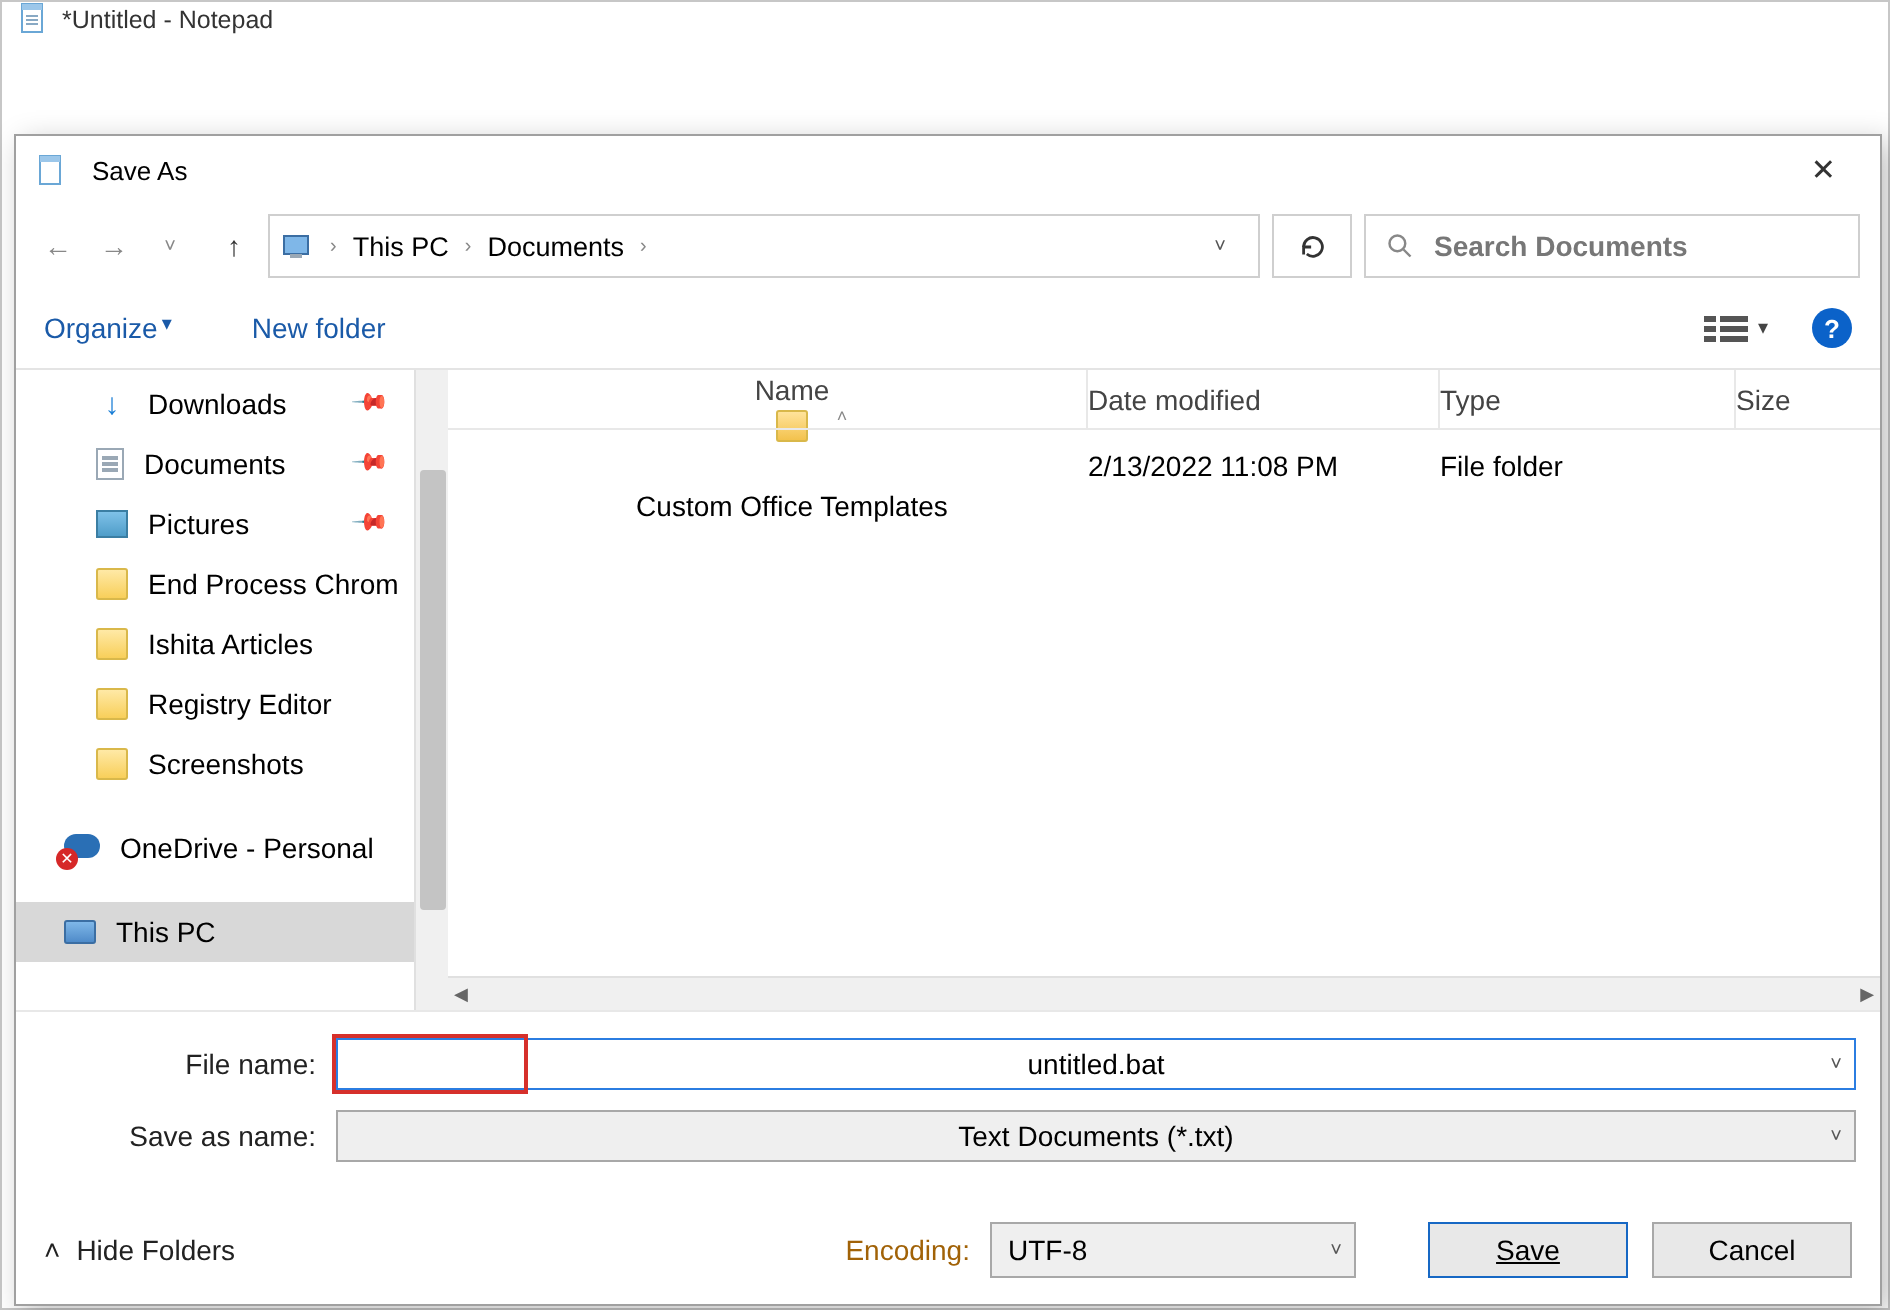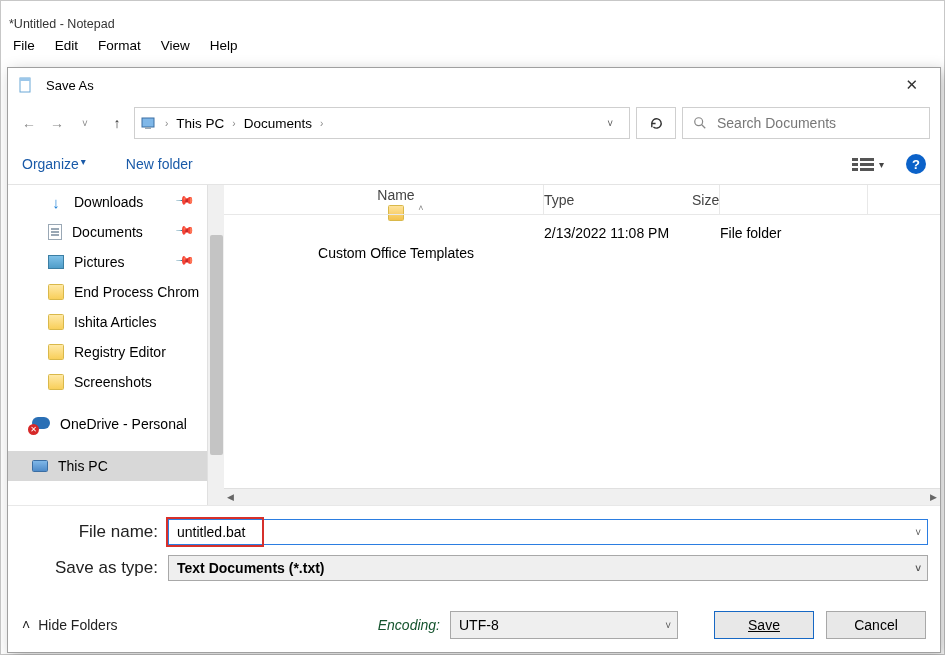--- a/index.html
+++ b/index.html
@@ -1,33 +1,33 @@
 <!DOCTYPE html>
 <html><head>
 <meta charset="utf-8">
 <style>
   * { box-sizing: border-box; font-family: "Segoe UI", Tahoma, sans-serif; }
   html, body { margin:0; padding:0; width:945px; height:655px; background:#fff; overflow:hidden; }
   .notepad { width:945px; height:655px; border:1px solid #c7c7c7; position:relative; }
-  .np-title { display:flex; align-items:flex-start; height:30px; padding:16px 8px; font-size:12.5px; color:#333;flex-direction:column; }
+  .np-title { display:flex; align-items:flex-end; height:30px; padding:16px 8px; font-size:12.5px; color:#333; }
   .np-ico { width:16px; height:16px; margin-right:6px; }
   .np-menu { display:flex; height:24px; align-items:center; padding:0 4px; font-size:13.5px; color:#000; gap:4px; }
   .np-menu span { padding:2px 8px; }
   .dialog { position:absolute; left:6px; top:66px; width:934px; height:586px; background:#fff; border:1px solid #a0a0a0; box-shadow:4px 4px 14px rgba(0,0,0,.25); display:flex; flex-direction:column; }
   .dlg-title { display:flex; align-items:center; height:34px; padding:0 10px; font-size:13px; }
   .dlg-title .spacer { flex:1; }
   .dlg-close { font-size:15px; color:#333; padding:4px 12px; cursor:pointer; }
   .nav-row { display:flex; align-items:center; height:42px; padding:0 10px; gap:6px; }
   .nav-arrow { width:22px; height:22px; display:flex; align-items:center; justify-content:center; color:#888; font-size:14px; }
   .nav-arrow.up { color:#333; margin-left:4px; }
   .bc-box { flex:1; height:32px; border:1px solid #cfcfcf; display:flex; align-items:center; padding:0 6px; font-size:13.5px; gap:4px; min-width:0; }
   .bc-caret { color:#888; font-size:10px; padding:0 4px; }
   .bc-drop { margin-left:auto; padding:0 10px; color:#555; cursor:pointer; font-size:10px; }
   .refresh-box { width:40px; height:32px; border:1px solid #cfcfcf; display:flex; align-items:center; justify-content:center; color:#333; }
-  .search-box { width:248px; height:32px; border:1px solid #cfcfcf; display:flex; align-items:center; padding:0 10px; gap:10px; color:#777; font-size:14px; }
+  .search-box { width:248px; height:32px; border:1px solid #cfcfcf; display:flex; align-items:center; padding:0 10px; gap:10px; color:#777; font-size:14px;font-weight:bold; }
   .toolbar-row { display:flex; align-items:center; height:40px; padding:0 14px; font-size:14px; }
   .tb-org { color:#1a5aa8; display:flex; align-items:flex-start; gap:2px; cursor:pointer; }
   .tb-new { margin-left:40px; color:#1a5aa8; cursor:pointer; }
   .tb-sp { flex:1; }
   .tb-view { display:flex; align-items:center; gap:4px; color:#444; cursor:pointer; padding:2px 6px; }
   .tb-help { width:20px; height:20px; border-radius:50%; background:#0b62c9; color:#fff; font-size:13px; font-weight:bold; display:flex; align-items:center; justify-content:center; margin-left:16px; }
   .body-row { flex:1; display:flex; min-height:0; border-top:1px solid #e4e4e4; }
   .sidebar { width:199px; overflow:hidden; font-size:14px; padding-top:2px; }
   .side-item { display:flex; align-items:center; height:30px; padding-left:40px; gap:10px; position:relative; }
   .side-item.l1 { padding-left:24px; }
@@ -53,58 +53,51 @@
   .col-type { width:148px; }
   .col-size { flex:1; }
   .sort-caret { margin-left:50px; font-size:9px; color:#888; }
   .col-sep { position:absolute; top:0; width:1px; height:100%; background:#e8e8e8; }
   .fl-row { display:flex; align-items:center; height:30px; padding-top:6px; }
   .fl-row .col-name { gap:24px; }
   .fl-area { flex:1; }
   .h-scroll { height:17px; background:#f0f0f0; border-top:1px solid #e0e0e0; display:flex; align-items:center; justify-content:space-between; padding:0 3px; font-size:9px; color:#666; }
   .form-area { padding:10px 12px 4px 12px; border-top:1px solid #e8e8e8; }
   .form-row { display:flex; align-items:center; height:32px; margin-bottom:4px; }
-  .form-lbl { width:148px; text-align:right; padding-right:10px; font-size:17px; color:#222; }
-  .form-field { flex:1; height:26px; border:1px solid #a8a8a8; display:flex; align-items:center; padding:0 8px; font-size:14px; background:#fff; position:relative; }
+  .form-lbl { width:148px; text-align:right; padding-right:10px; font-size:14px; color:#222; }
+  .form-field { flex:1; height:26px; border:1px solid #a8a8a8; display:flex; align-items:center; padding:0 8px; font-size:14px; background:#fff; position:relative;justify-content:center; }
   .form-field.hl { border:1px solid #2b7de1; }
   .ff-drop { position:absolute; right:6px; color:#555; font-size:10px; cursor:pointer; }
   .hl-box { position:absolute; left:-3px; top:-3px; bottom:-3px; width:98px; border:2px solid #d6302b; pointer-events:none; }
-  .form-field.stype { background:#efefef;font-weight:bold; }
+  .form-field.stype { background:#efefef; }
   .footer { display:flex; align-items:center; height:54px; padding:0 14px; font-size:14px; margin-top:6px; }
   .hide-folders { display:flex; align-items:center; gap:8px; cursor:pointer; color:#222; }
   .ft-sp { flex:1; }
-  .enc-lbl { margin-right:10px; color:#14532d;font-style:italic; }
-  .enc-sel { width:228px; height:28px; border:1px solid #a8a8a8; display:flex; align-items:center; padding:0 8px; background:#efefef; margin-right:24px; position:relative; }
+  .enc-lbl { margin-right:10px; color:#a16207; }
+  .enc-sel { width:183px; height:28px; border:1px solid #a8a8a8; display:flex; align-items:center; padding:0 8px; background:#efefef; margin-right:24px; position:relative; }
   .btn { width:100px; height:28px; border:1px solid #a8a8a8; background:#e8e8e8; display:flex; align-items:center; justify-content:center; margin-left:12px; cursor:pointer; }
   .btn.primary { border:1.5px solid #1768c4; background:#e8e8e8;text-decoration:underline; }
   svg { display:block; }
 </style>
 </head>
 <body>
 
 <div class="notepad">
 
   <div class="np-title">
     <svg class="np-ico" viewBox="0 0 16 16">
         <rect x="2" y="1" width="10" height="14" fill="#fff" stroke="#6aa7d6"></rect>
         <rect x="2" y="1" width="10" height="3" fill="#9cc7ea"></rect>
         <line x1="4" y1="7" x2="10" y2="7" stroke="#88a9c4"></line>
         <line x1="4" y1="9" x2="10" y2="9" stroke="#88a9c4"></line>
         <line x1="4" y1="11" x2="10" y2="11" stroke="#88a9c4"></line>
       </svg>
     <span>*Untitled - Notepad</span>
   </div>
 
-  <div class="np-menu">
-    <span>File</span>
-    <span>Edit</span>
-    <span>Format</span>
-    <span>View</span>
-    <span>Help</span>
-  </div>
 
   <div class="dialog">
 
     <div class="dlg-title">
       <svg class="np-ico" viewBox="0 0 16 16">
           <rect x="2" y="1" width="10" height="14" fill="#fff" stroke="#6aa7d6"></rect>
           <rect x="2" y="1" width="10" height="3" fill="#9cc7ea"></rect>
         </svg>
       <span style="margin-left:6px">Save As</span>
       <span class="spacer"></span>
@@ -220,20 +213,21 @@
       <div class="v-scroll">
         <div class="v-thumb" style="top:50px;height:220px"></div>
       </div>
 
       <div class="files">
         <div class="fl-head">
           <span class="col-name">
             <span>Name</span>
             <span class="sort-caret">˄</span>
           </span>
+          <span class="col-date">Date modified</span>
           <span class="col-type">Type</span>
           <span class="col-size">Size</span>
           <span class="col-sep" style="left:319px"></span>
           <span class="col-sep" style="left:495px"></span>
           <span class="col-sep" style="left:643px"></span>
         </div>
 
         <div class="fl-area">
           <div class="fl-row">
             <span class="col-name">
@@ -256,21 +250,21 @@
     <div class="form-area">
       <div class="form-row">
         <span class="form-lbl">File name:</span>
         <div class="form-field hl">
           <div class="hl-box"></div>
           <span>untitled.bat</span>
           <span class="ff-drop">˅</span>
         </div>
       </div>
       <div class="form-row">
-        <span class="form-lbl">Save as type:</span>
+        <span class="form-lbl">Save as name:</span>
         <div class="form-field stype">
           <span>Text Documents (*.txt)</span>
           <span class="ff-drop">˅</span>
         </div>
       </div>
     </div>
 
     <div class="footer">
       <span class="hide-folders">
         <span>˄</span>

